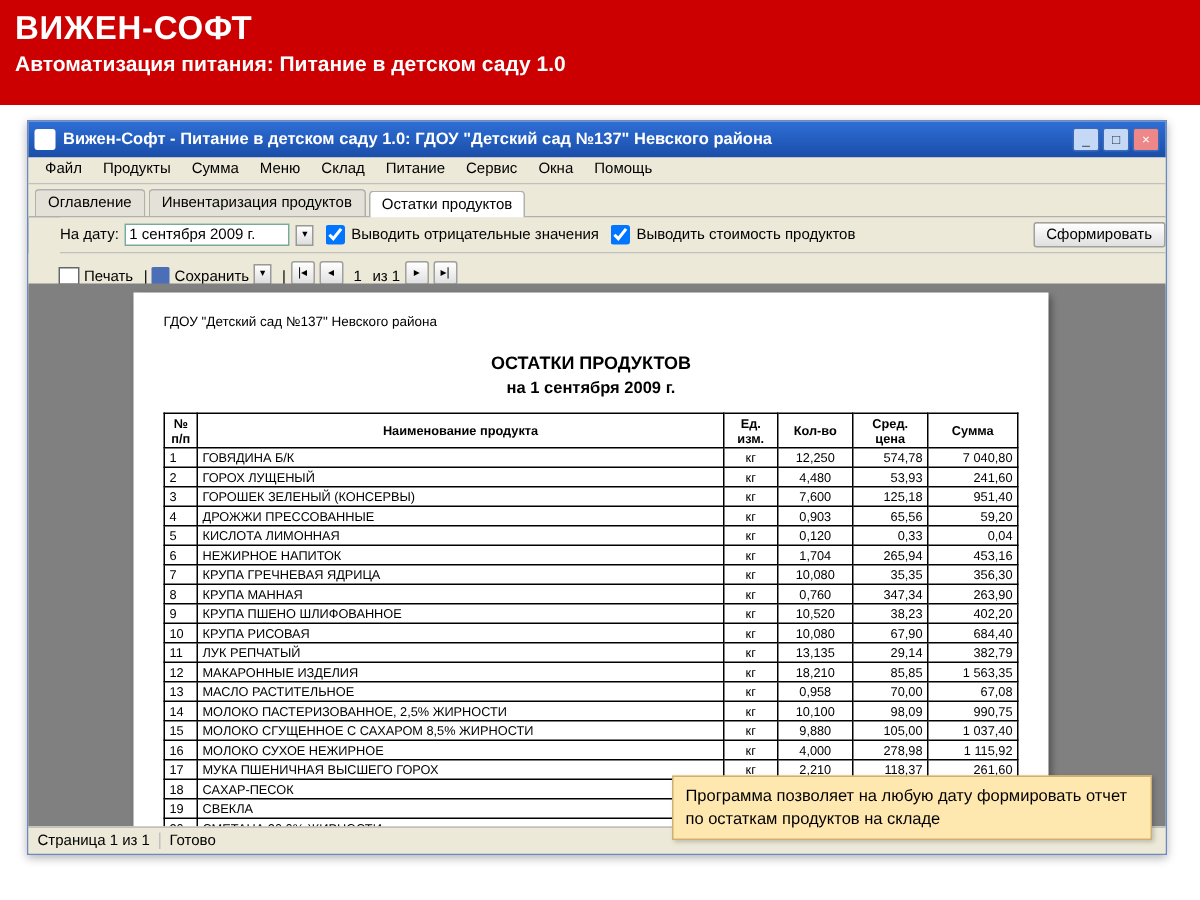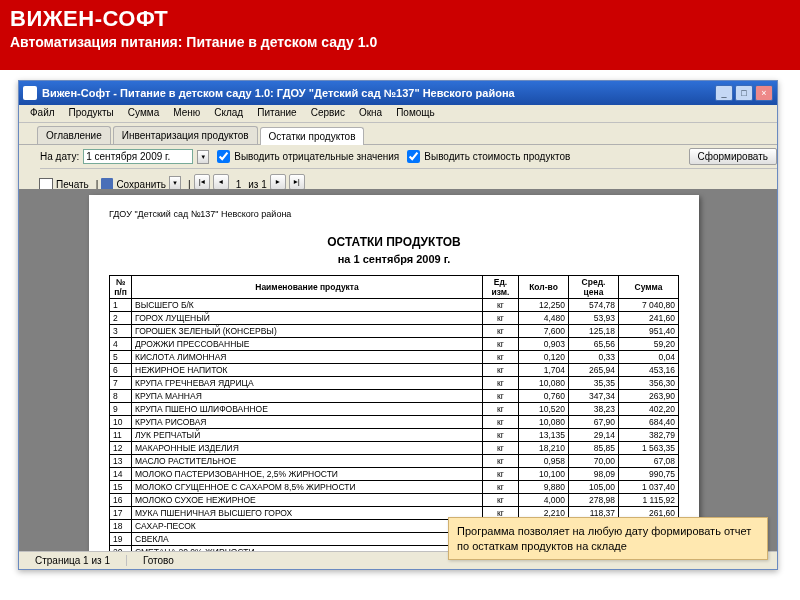--- a/index.html
+++ b/index.html
@@ -14,21 +14,21 @@
   .titlebar { height: 22px; background: linear-gradient(#2e6fd6, #1a4da8); color: #fff; display: flex; align-items: center; padding: 12px 4px; font-size: 11px; }
   .titlebar-icon { width: 14px; height: 14px; background: #fff; border-radius: 2px; margin-right: 5px; display: inline-block; }
   .titlebar-text { flex: 1; font-weight: bold; }
   .win-btns { display: flex; gap: 2px; }
   .win-btn { width: 18px; height: 16px; background: #c5d8f5; border: 1px solid #3a6ab8; border-radius: 2px; font-size: 9px; line-height: 14px; text-align: center; color: #234; cursor: pointer; }
   .win-btn.close { background: #e88; color: #fff; }
   
   .menubar { height: 18px; background: #ece9d8; border-bottom: 1px solid #c0c0c0; display: flex; align-items: flex-start; padding: 0 4px; font-size: 10px; }
   .menu-item { padding: 2px 7px; cursor: pointer; }
   
-  .tabbar { height: 22px; background: #ece9d8; display: flex; align-items: flex-end; padding: 0 18px; border-bottom: 1px solid #b0b0b0; }
+  .tabbar { height: 22px; background: #ece9d8; display: flex; align-items: flex-end; padding: 0 4px; border-bottom: 1px solid #b0b0b0; }
   .tab { padding: 3px 8px; border: 1px solid #b0b0b0; border-bottom: none; background: #e4e2d8; margin-right: 2px; font-size: 10px; cursor: pointer; border-radius: 3px 3px 0 0; }
   .tab.active { background: #fff; position: relative; top: 1px; }
   
   .toolbar { height: 24px; background: #ece9d8; border-bottom: 1px solid #c0c0c0; display: flex; align-items: center; padding: 0 0; gap: 4px; font-size: 10px; margin-left: 21px; }
   .toolbar input[type="text"] { font-size: 10px; padding: 1px 2px; border: 1px solid #7a9; }
   .date-dd { width: 12px; height: 14px; border: 1px solid #999; background: linear-gradient(#fff,#ddd); font-size: 7px; text-align: center; line-height: 12px; cursor: pointer; }
   .chk { margin-left: 4px; }
   .spacer { flex: 1; }
   .tb-btn { padding: 2px 8px; border: 1px solid #a0a0a0; background: linear-gradient(#fff,#e0e0e0); border-radius: 2px; cursor: pointer; font-size: 10px; }
   
@@ -43,27 +43,27 @@
   .org { font-size: 9px; margin-bottom: 16px; }
   .rpt-title { text-align: center; font-size: 12px; font-weight: bold; }
   .rpt-date { text-align: center; font-size: 11px; font-weight: bold; margin: 4px 0 10px; }
   
   table.data { border-collapse: collapse; width: 100%; font-size: 8.5px; }
   table.data th, table.data td { border: 1px solid #000; padding: 1px 3px; vertical-align: middle; }
   table.data th { text-align: center; font-weight: bold; height: 22px; }
   .col-n { width: 22px; text-align: center; }
   .col-name { text-align: left; }
   .col-unit { width: 36px; text-align: center; }
-  .col-qty { width: 50px; text-align: right; }
+  .col-qty { width: 50px; text-align: center; }
   .col-price { width: 50px; text-align: right; }
   .col-sum { width: 60px; text-align: right; }
   table.data td.col-n { text-align: left; }
   
   .statusbar { position: absolute; bottom: 0; left: 0; right: 0; height: 18px; background: #ece9d8; border-top: 1px solid #c0c0c0; display: flex; align-items: center; font-size: 10px; }
-  .status-cell { padding: 0 16px; border-right: 1px solid #c0c0c0; }
+  .status-cell { padding: 0 6px; border-right: 1px solid #c0c0c0; }
   
   .callout { position: absolute; right: 32px; bottom: 40px; width: 320px; background: #ffe8b0; border: 1px solid #d0b070; padding: 6px 8px; font-size: 11px; line-height: 1.3; box-shadow: 1px 1px 3px rgba(0,0,0,0.2); }
 </style>
 </head>
 <body>
 
 <div class="banner">
   <div class="banner-title">ВИЖЕН-СОФТ</div>
   <div class="banner-sub">Автоматизация питания: Питание в детском саду 1.0</div>
 </div>
@@ -137,21 +137,21 @@
             <th class="col-name">Наименование продукта</th>
             <th class="col-unit">Ед. изм.</th>
             <th class="col-qty">Кол-во</th>
             <th class="col-price">Сред. цена</th>
             <th class="col-sum">Сумма</th>
           </tr>
         </thead>
         <tbody id="tbody">
             <tr>
               <td class="col-n">1</td>
-              <td class="col-name">ВЫСШЕГО Б/К</td>
+              <td class="col-name">ГОВЯДИНА Б/К</td>
               <td class="col-unit">кг</td>
               <td class="col-qty">12,250</td>
               <td class="col-price">574,78</td>
               <td class="col-sum">7 040,80</td>
             </tr>
             <tr>
               <td class="col-n">2</td>
               <td class="col-name">ГОРОХ ЛУЩЕНЫЙ</td>
               <td class="col-unit">кг</td>
               <td class="col-qty">4,480</td>

